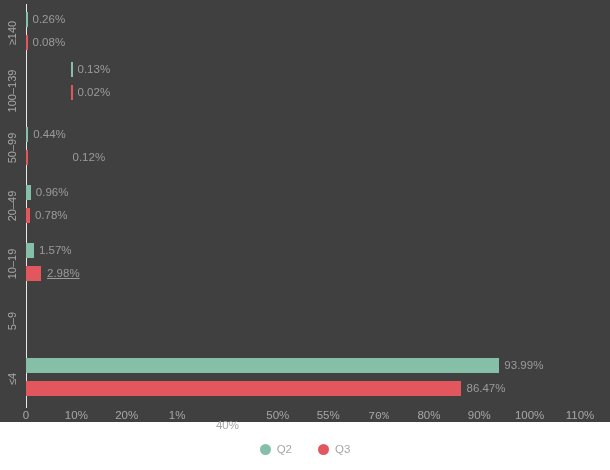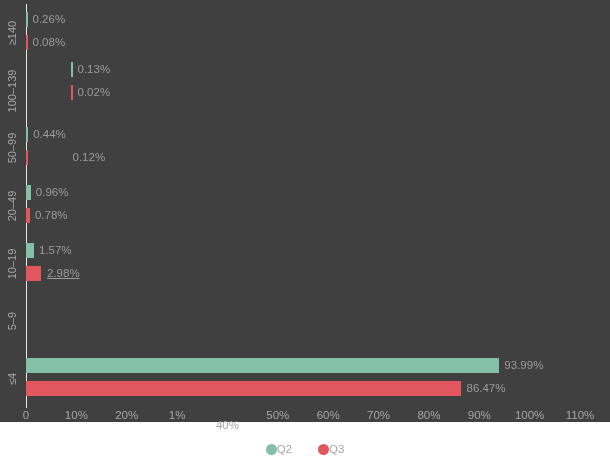--- a/index.html
+++ b/index.html
@@ -119,20 +119,21 @@
     top: 444px;
     width: 610px;
     display: flex;
     align-items: center;
     justify-content: center;
     gap: 10px;
   }
   .legend-item {
     display: flex;
     align-items: center;
+    gap: 6px;
     margin: 0 8px;
   }
   .legend-marker {
     width: 11px;
     height: 11px;
     border-radius: 50%;
     display: block;
   }
   .legend-label {
     font-size: 11.5px;
@@ -234,22 +235,22 @@
       </div>
     </div>
 
   <div id="x-axis">
       <div class="x-tick" style="left: 0px;">0</div>
       <div class="x-tick" style="left: 50.3636px;">10%</div>
       <div class="x-tick" style="left: 100.727px;">20%</div>
       <div class="x-tick" style="left: 151.091px;">1%</div>
       <div class="x-tick" style="left: 201.455px; margin-top: 10px;">40%</div>
       <div class="x-tick" style="left: 251.818px;">50%</div>
-      <div class="x-tick" style="left: 302.182px;">60%</div>
-      <div class="x-tick" style="left: 352.545px;">70%</div>
+      <div class="x-tick" style="left: 302.182px;">55%</div>
+      <div class="x-tick" style="left: 352.545px; font-family: Liberation Mono, monospace;">70%</div>
       <div class="x-tick" style="left: 402.909px;">80%</div>
       <div class="x-tick" style="left: 453.273px; text-align: center;">90%</div>
       <div class="x-tick" style="left: 503.636px;">100%</div>
       <div class="x-tick" style="left: 554px;">110%</div>
     </div>
 
   <div id="legend">
       <div class="legend-item">
         <span class="legend-marker" style="background: rgb(133, 191, 168);"></span>
         <span class="legend-label">Q2</span>

